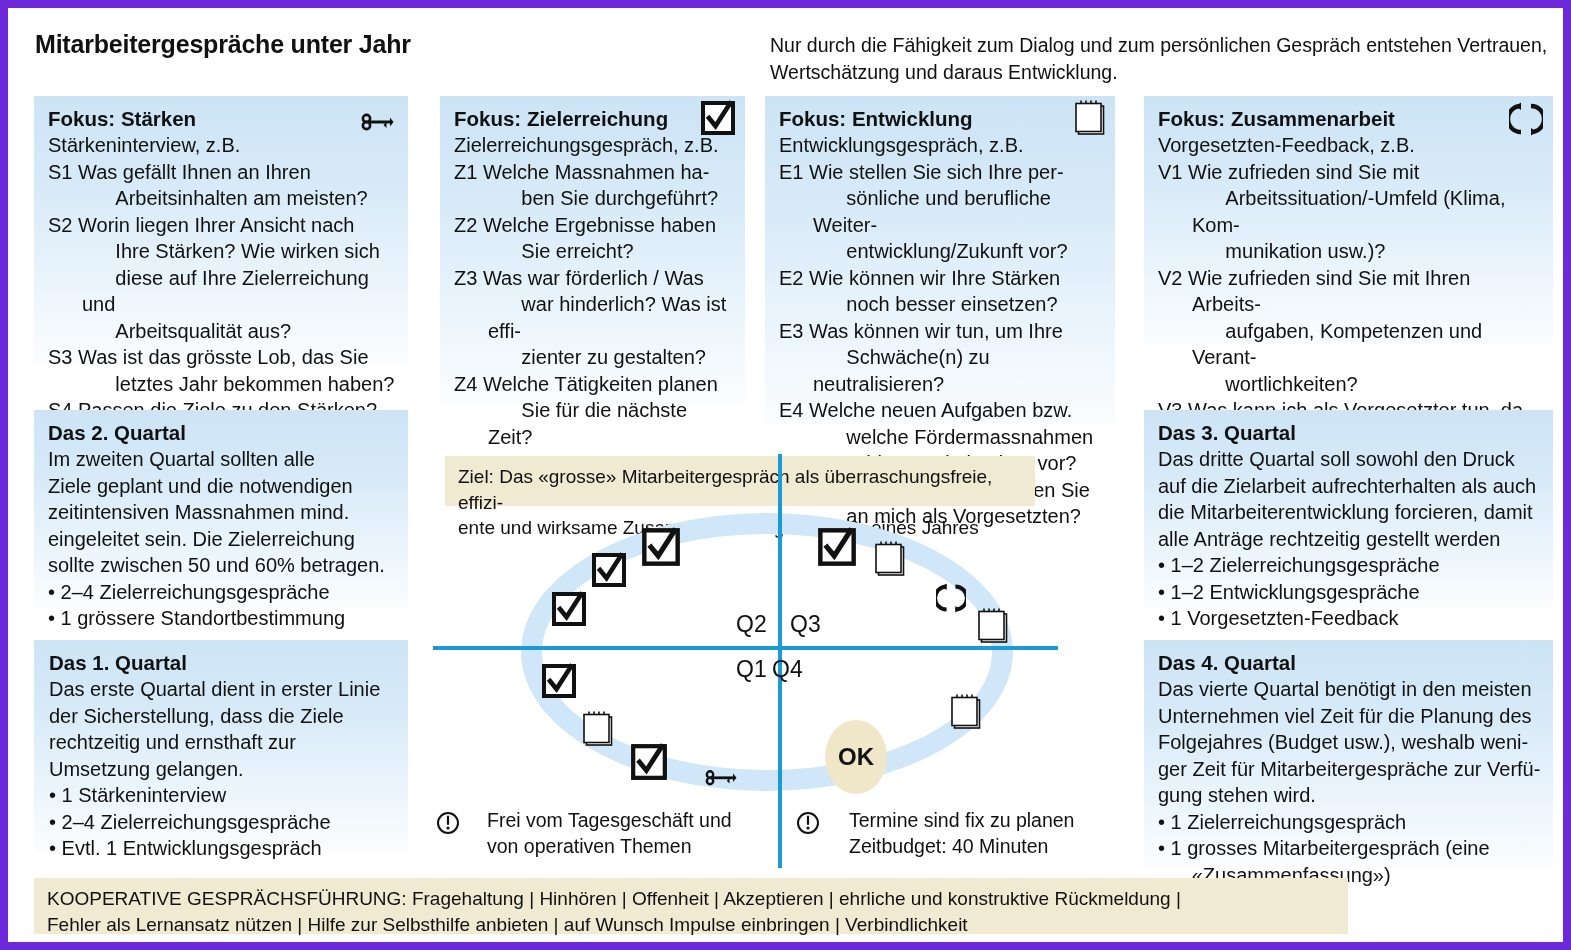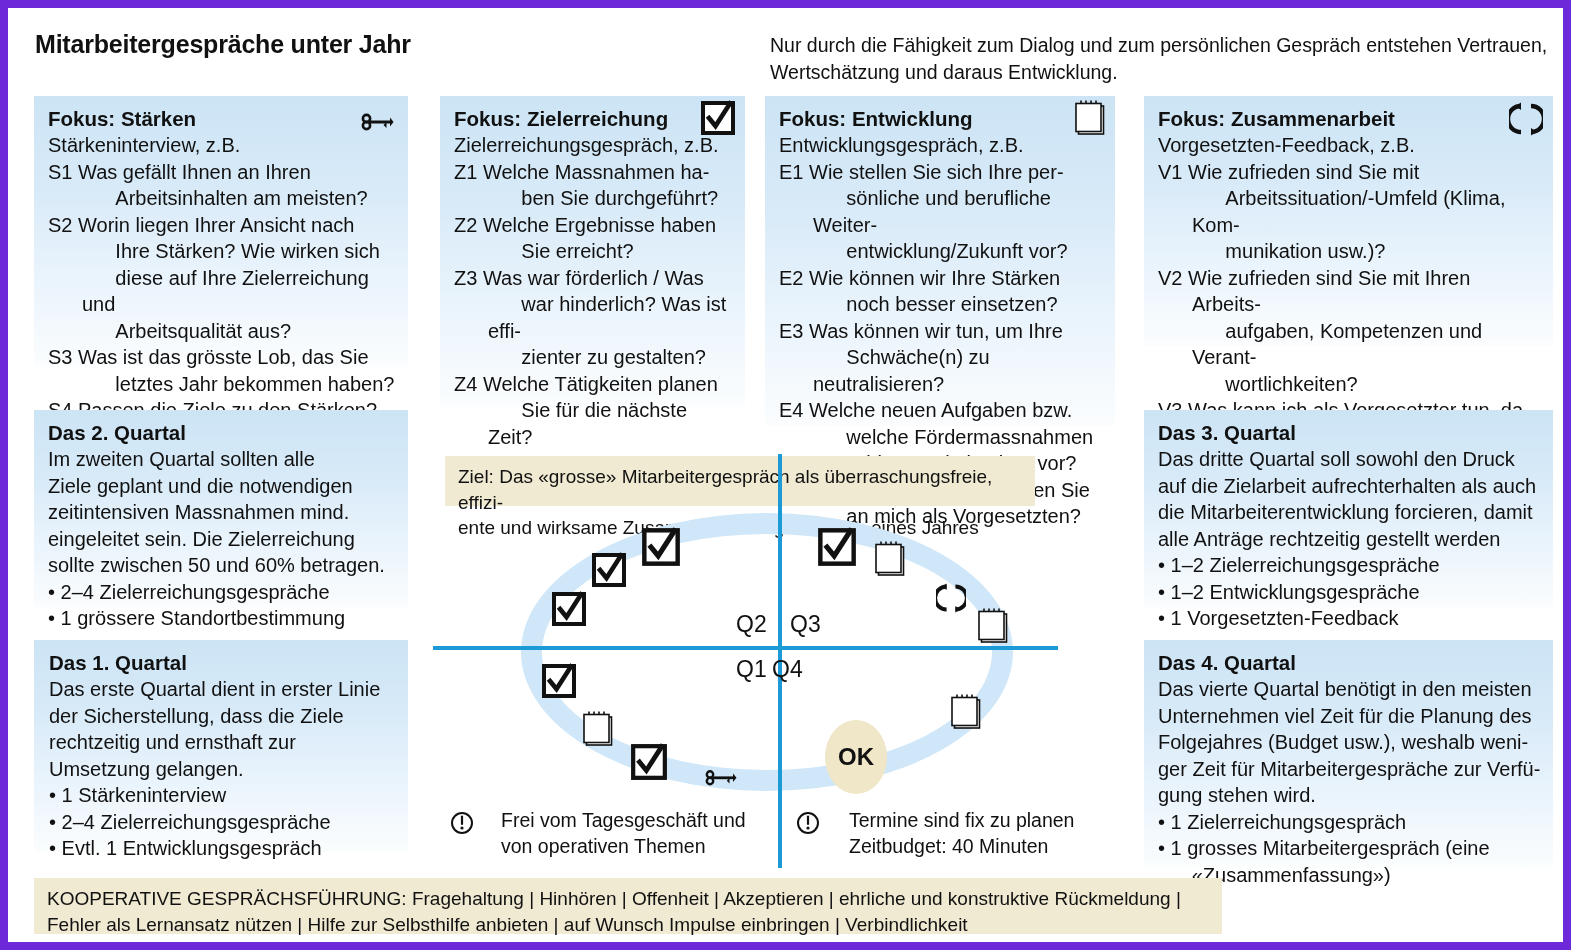--- a/index.html
+++ b/index.html
@@ -353,38 +353,38 @@
       <rect x="5.5" y="8" width="25" height="28" fill="#fff" stroke="#111" stroke-width="1.6"></rect>
       <rect x="3" y="5.5" width="25" height="28" fill="#fff" stroke="#111" stroke-width="1.6"></rect>
       <g stroke="#111" stroke-width="1.6">
         <path d="M8 5.5 L8 2.5"></path>
           <path d="M13 5.5 L13 2.5"></path>
         <path d="M18 5.5 L18 2.5"></path>
           <path d="M23 5.5 L23 2.5"></path>
       </g>
     </svg>
 
-    <div class="note" style="left:17px;top:300px;width:300px;gap:27px;">
+    <div class="note" style="left:3px;top:300px;width:300px;gap:27px;">
       <svg width="24" height="24" viewBox="0 0 24 24">
         <circle cx="12" cy="12" r="10" fill="none" stroke="#111" stroke-width="2"></circle>
         <path d="M12 5.5 L12 13" stroke="#111" stroke-width="2.2" stroke-linecap="round"></path>
         <circle cx="12" cy="17" r="1.6" fill="#111"></circle>
       </svg>
       <div class="txt">Frei vom Tagesgeschäft und
 von operativen Themen</div>
     </div>
     <div class="note" style="left:363px;top:300px;width:290px;gap:29px;">
       <svg width="24" height="24" viewBox="0 0 24 24">
         <circle cx="12" cy="12" r="10" fill="none" stroke="#111" stroke-width="2"></circle>
         <path d="M12 5.5 L12 13" stroke="#111" stroke-width="2.2" stroke-linecap="round"></path>
         <circle cx="12" cy="17" r="1.6" fill="#111"></circle>
       </svg>
       <div class="txt">Termine sind fix zu planen
 Zeitbudget: 40 Minuten</div>
     </div>
   </div>
 
-  <div class="beige" style="left:26px;top:870px;width:1188px;height:56px;">
+  <div class="beige" style="left:26px;top:870px;width:1314px;height:56px;">
     <div class="line">KOOPERATIVE GESPRÄCHSFÜHRUNG: Fragehaltung | Hinhören | Offenheit | Akzeptieren | ehrliche und konstruktive Rückmeldung |</div>
     <div class="line">Fehler als Lernansatz nützen | Hilfe zur Selbsthilfe anbieten | auf Wunsch Impulse einbringen | Verbindlichkeit</div>
   </div>
 
 </div>
 
 </body></html>

